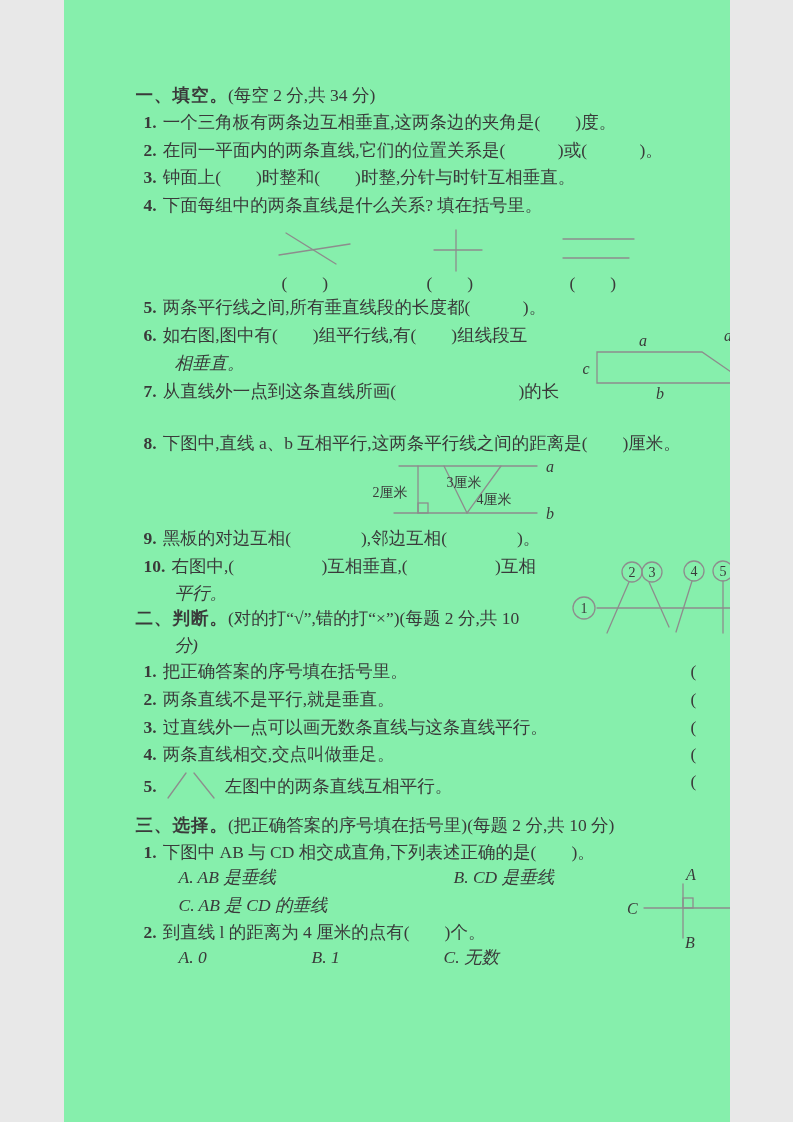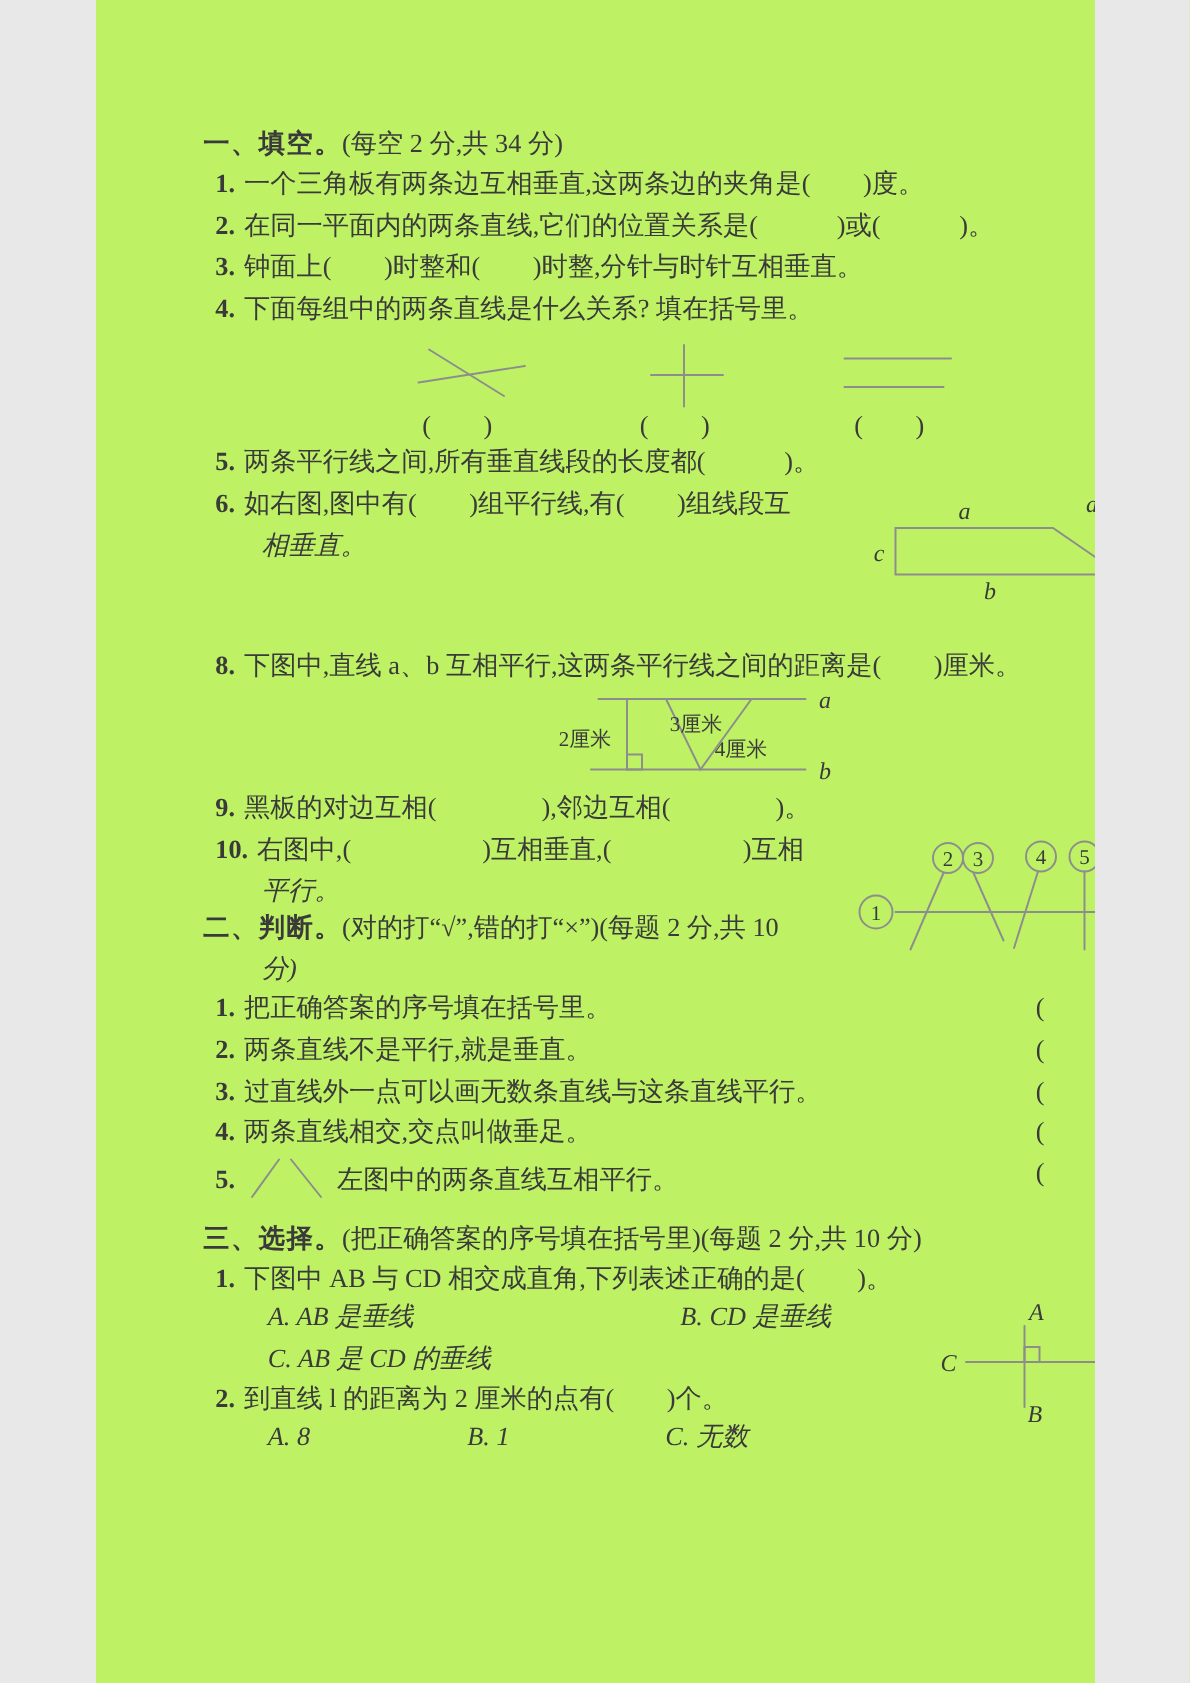--- a/index.html
+++ b/index.html
@@ -1,18 +1,18 @@
 <!DOCTYPE html>
 <html><head>
 <meta charset="utf-8">
 <style>
   html,body{margin:0;padding:0;background:#e8e8e8;}
   .page{
     position:relative;width:666px;height:1122px;margin:0 auto;
-    background:#bef264;overflow:hidden;
+    background:#86efac;overflow:hidden;
     font-family:"Liberation Serif","DejaVu Serif",serif;
     color:#3a3a3a;font-size:17.5px;line-height:22px;
   }
   .row{position:absolute;left:80px;white-space:nowrap;}
   .row.head{left:72px;}
   .row.cont{left:111px;font-style:italic;}
   .row.abs0{left:0;width:793px;}
   .num{font-weight:bold;margin-right:6px;}
   .sec-title{font-weight:bold;letter-spacing:1px;}
   .opt{position:absolute;top:0;white-space:nowrap;font-style:italic;}
@@ -74,20 +74,23 @@
   </div>
 
   <svg style="left:512px;top:330px" width="185" height="72" viewBox="0 0 185 72">
     <polygon points="21,22 126,22 171,53 21,53"></polygon>
     <text class="it" x="67" y="16" font-size="16" text-anchor="middle">a</text>
     <text class="it" x="152" y="11" font-size="16" text-anchor="middle">a</text>
     <text class="it" x="10" y="44" font-size="16" text-anchor="middle">c</text>
     <text class="it" x="84" y="69" font-size="16" text-anchor="middle">b</text>
   </svg>
 
+  <div class="row" style="top:380px">
+    <span class="num">7.</span><span>从直线外一点到这条直线所画(　　　　　　　)的长</span>
+  </div>
 
   <div class="row" style="top:432px">
     <span class="num">8.</span><span>下图中,直线 a、b 互相平行,这两条平行线之间的距离是(　　)厘米。</span>
   </div>
 
   <svg style="left:300px;top:458px" width="205" height="64" viewBox="0 0 205 64">
     <line x1="35" y1="8" x2="173" y2="8"></line>
     <line x1="30" y1="55" x2="173" y2="55"></line>
     <line x1="54" y1="8" x2="54" y2="55"></line>
     <rect x="54" y="45" width="10" height="10"></rect>
@@ -179,21 +182,21 @@
     <line x1="64" y1="19" x2="64" y2="73"></line>
     <line x1="25" y1="43" x2="113" y2="43"></line>
     <rect x="64" y="33" width="10" height="10"></rect>
     <text class="it" x="67" y="15" font-size="16">A</text>
     <text class="it" x="66" y="83" font-size="16">B</text>
     <text class="it" x="8" y="49" font-size="16">C</text>
     <text class="it" x="120" y="49" font-size="16">D</text>
   </svg>
 
   <div class="row" style="top:921px">
-    <span class="num">2.</span><span>到直线 l 的距离为 2 厘米的点有(　　)个。</span>
+    <span class="num">2.</span><span>到直线 l 的距离为 4 厘米的点有(　　)个。</span>
   </div>
   <div class="row abs0" style="top:946px">
-    <span class="opt" style="left:115px">A. 8</span>
+    <span class="opt" style="left:115px">A. 0</span>
     <span class="opt" style="left:248px">B. 1</span>
     <span class="opt" style="left:380px">C. 无数</span>
   </div>
 
 </div>
 
 </body></html>

